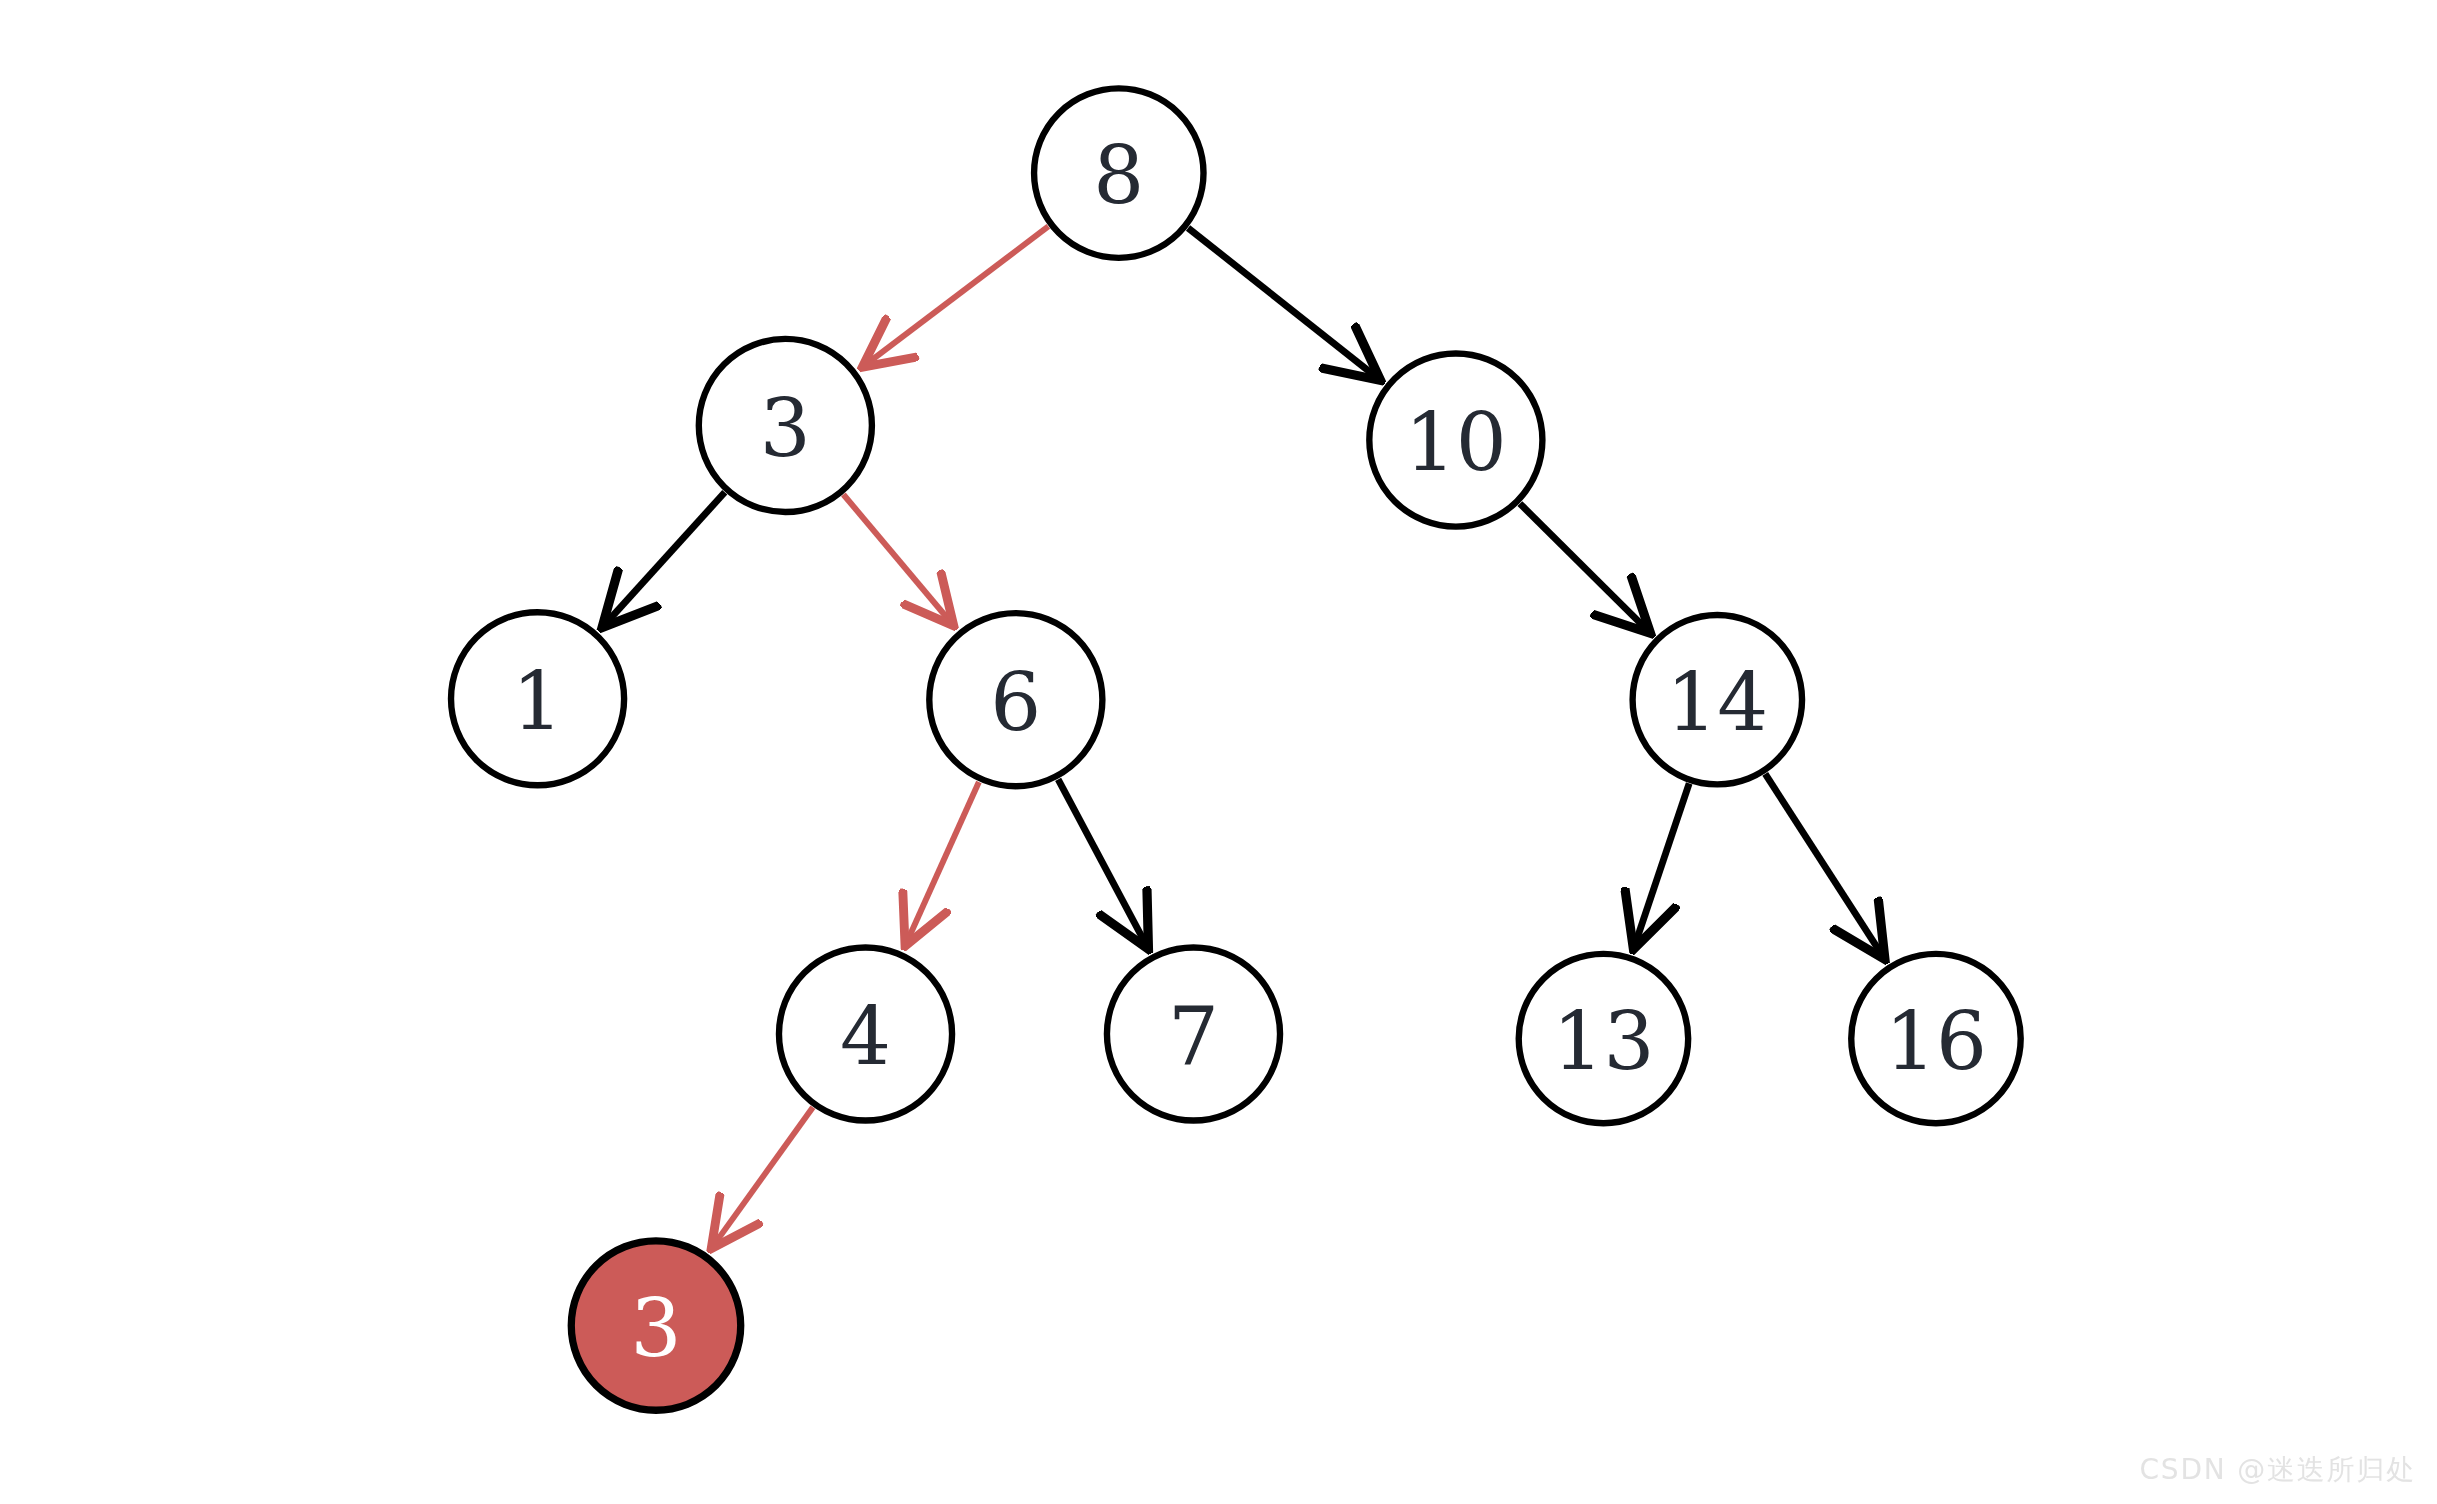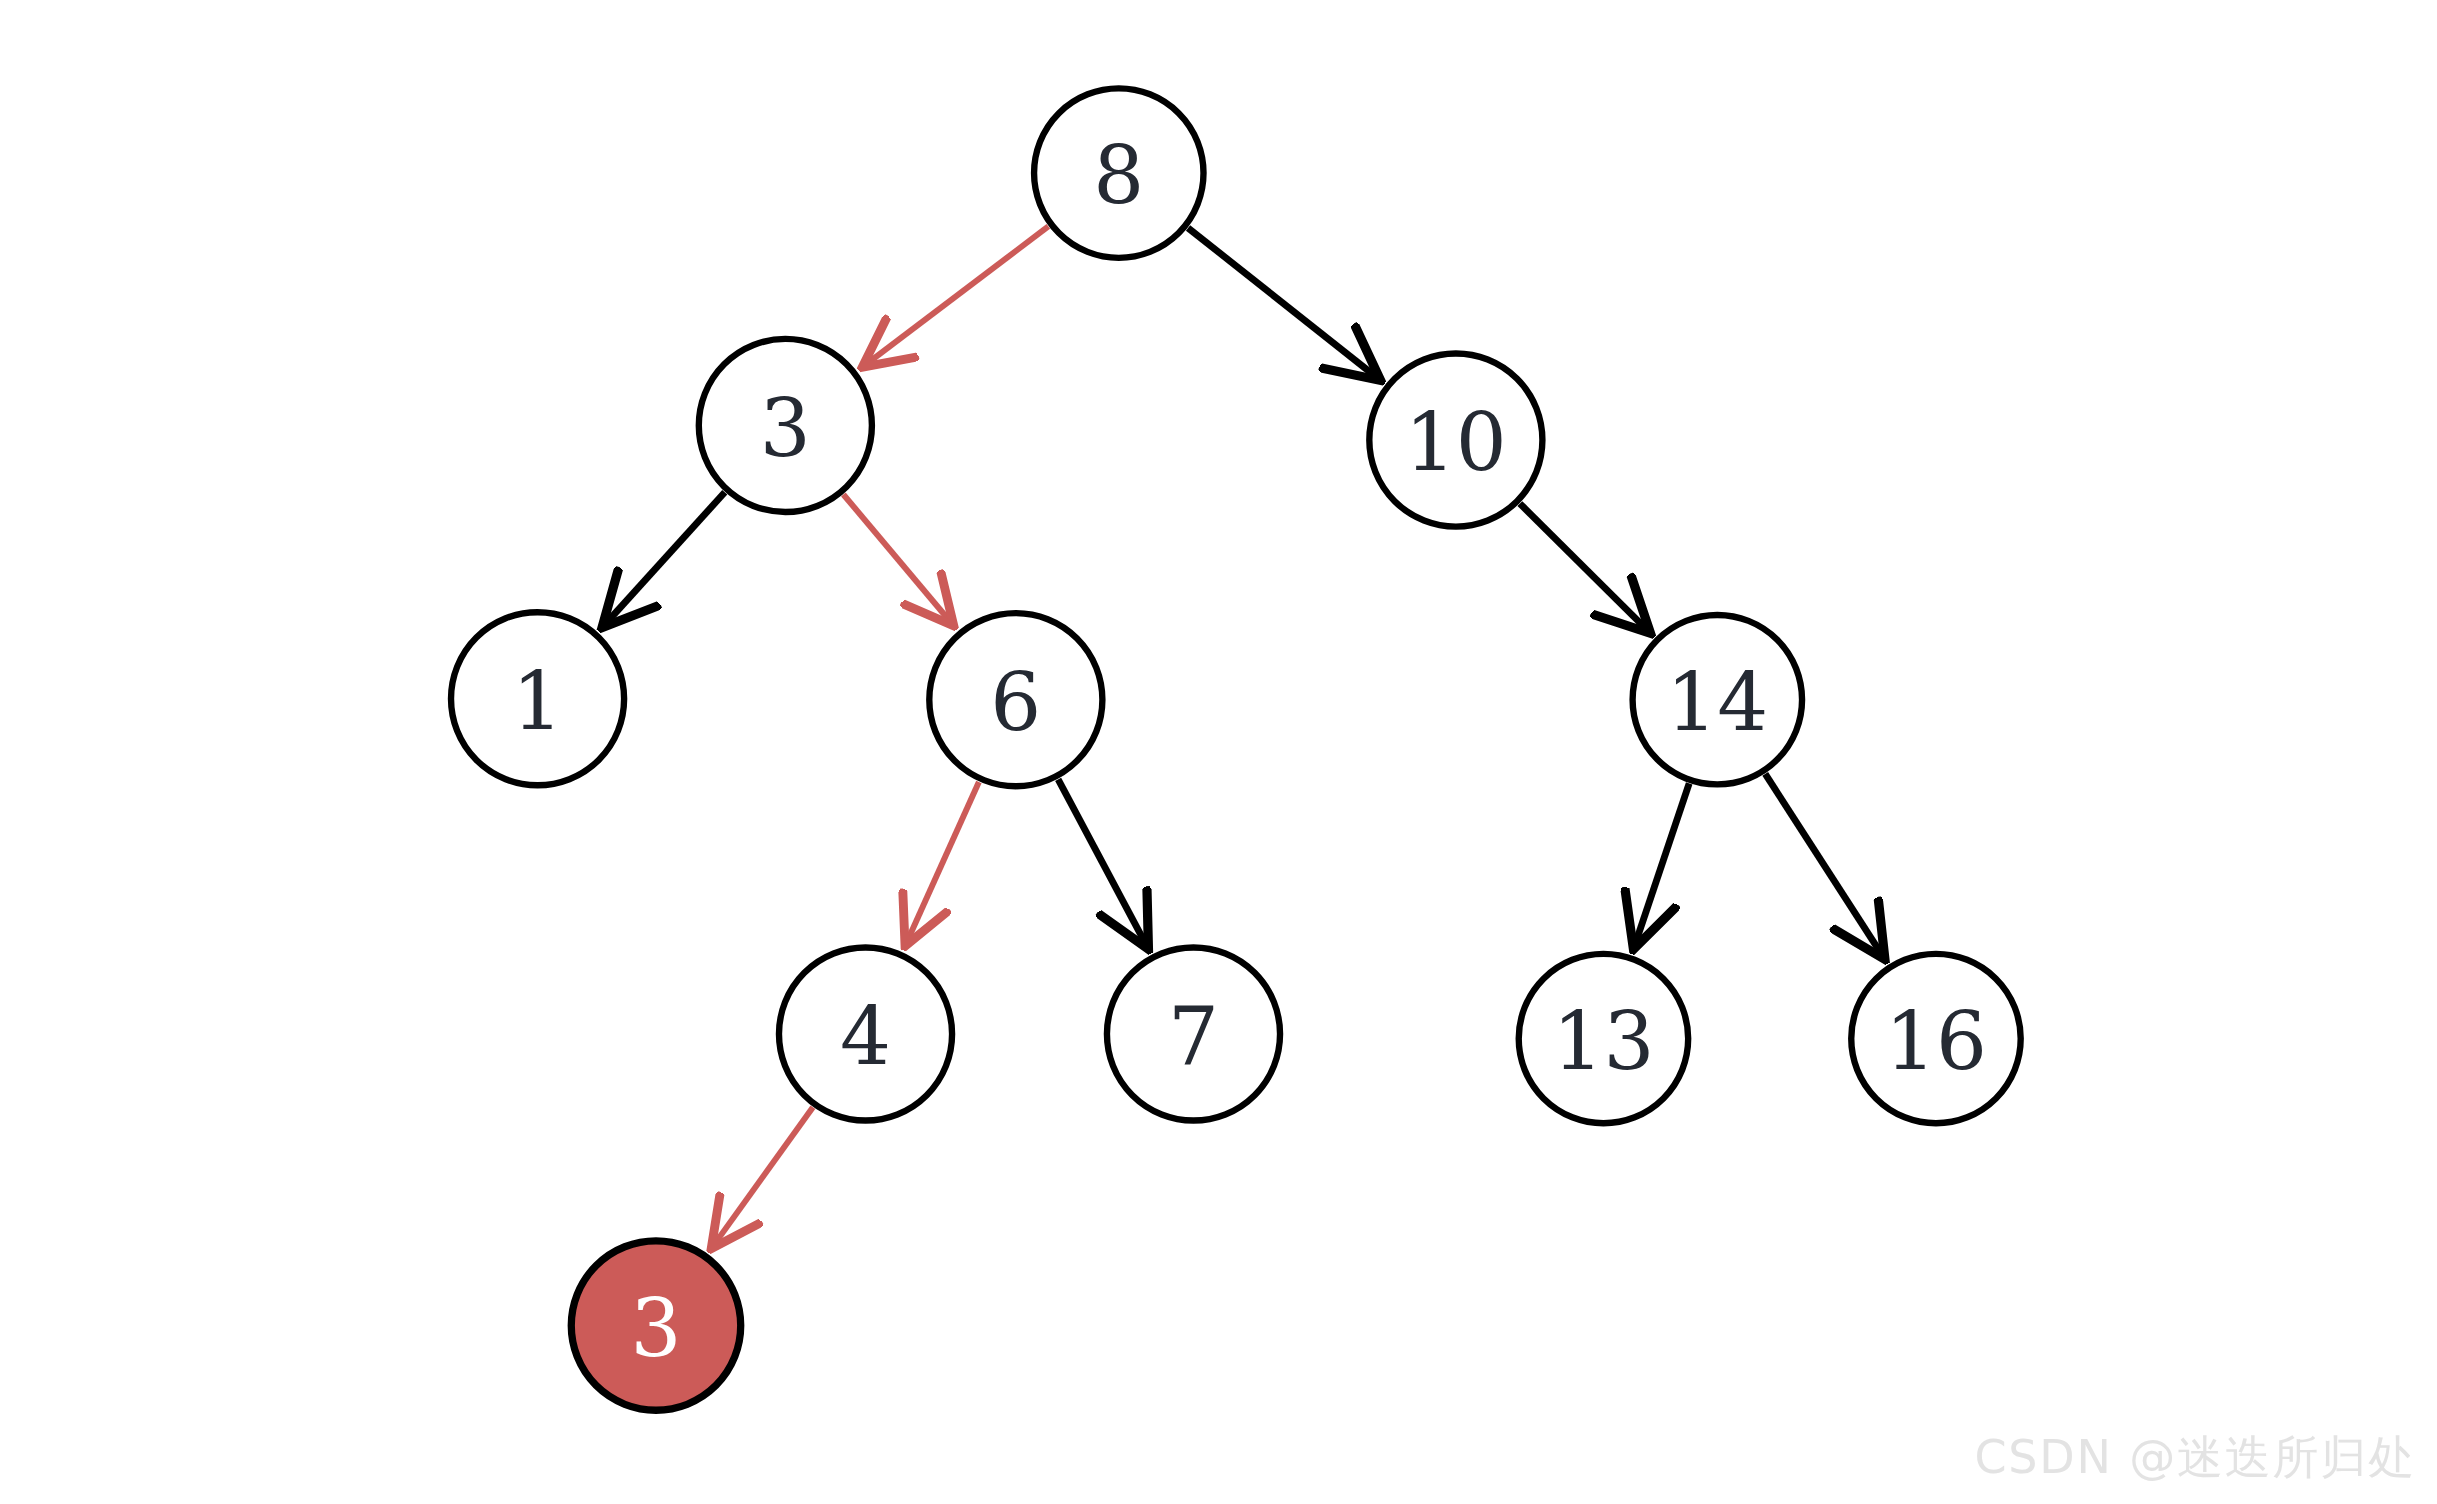--- a/index.html
+++ b/index.html
@@ -52,21 +52,21 @@
   }
   .edge-line.red {
     stroke: #cc5b58;
     stroke-width: 6.5;
   }
   .watermark {
     position: absolute;
     right: 22px;
     bottom: 16.4px;
     font-family: "DejaVu Sans", sans-serif;
-    font-size: 46px;
+    font-size: 28px;
     color: #e3e3e3;
     letter-spacing: 1.8px;
     white-space: nowrap;
     user-select: none;
   }
 </style>
 </head>
 <body>
 
 <div id="stage">

